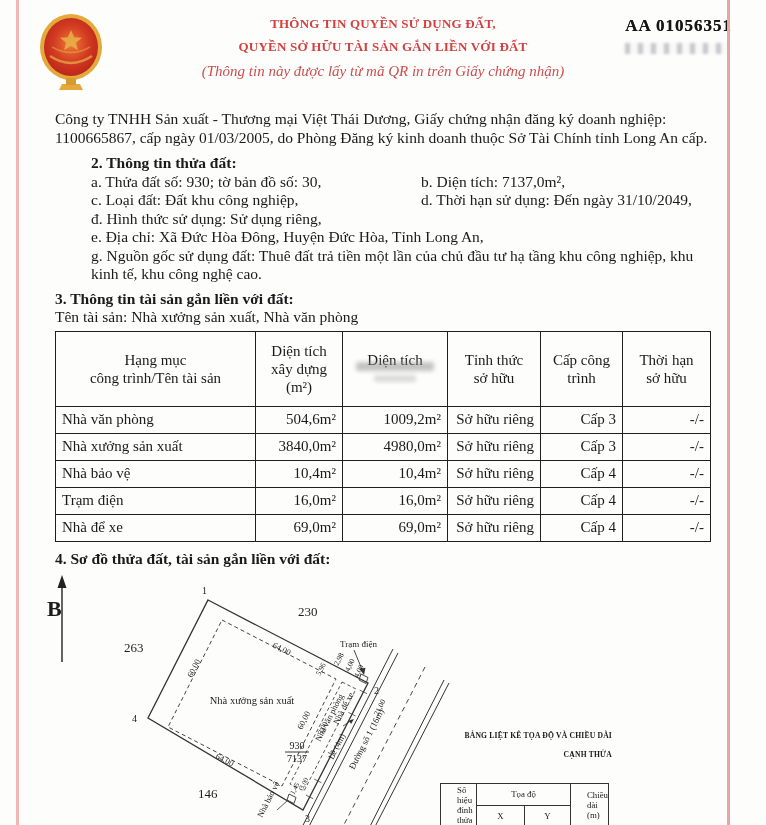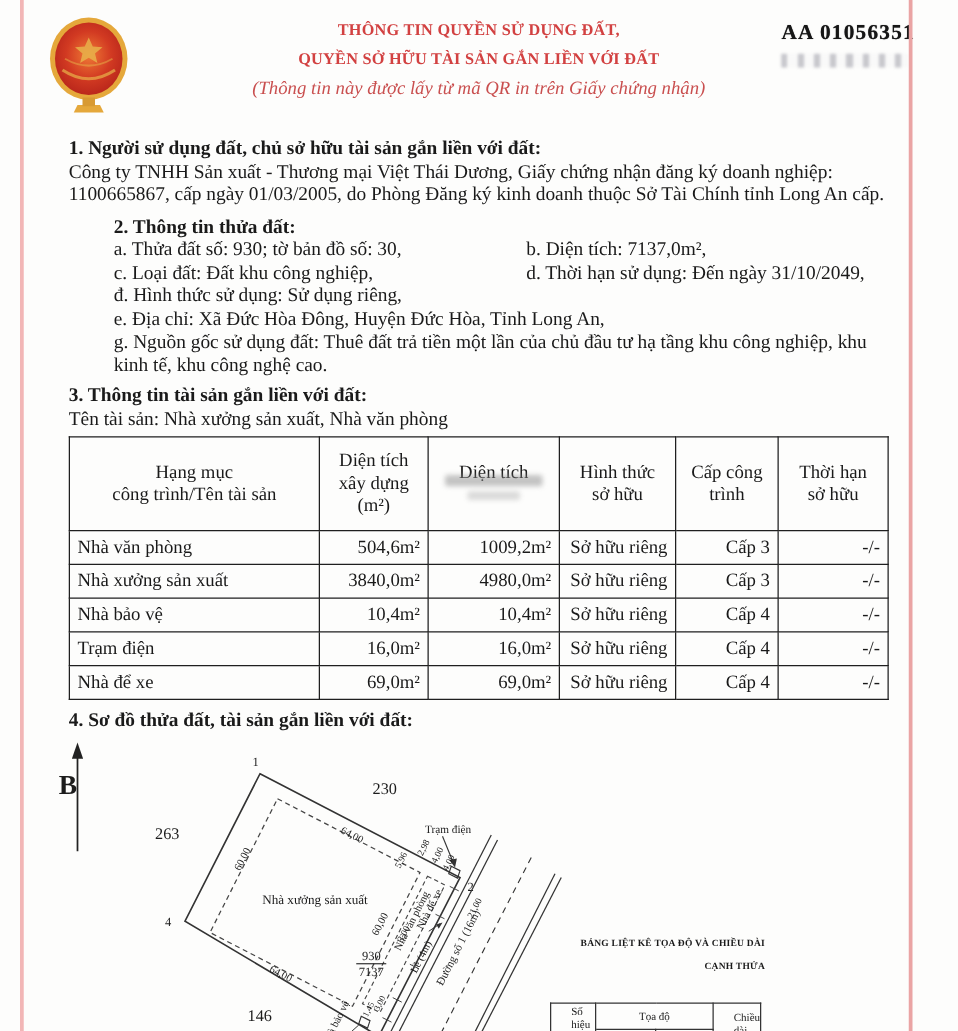--- a/index.html
+++ b/index.html
@@ -99,21 +99,20 @@
   </div>
   <div class="serial-wrap">
     <div class="serial">AA 01056351</div>
     <div class="serial-ghost"></div>
   </div>
 </div>
 
 <div class="content">
 
   <div id="sec1">
-    <p class="sec-heading">1. Người sử dụng đất, chủ sở hữu tài sản gắn liền với đất:</p>
     <p>Công ty TNHH Sản xuất - Thương mại Việt Thái Dương, Giấy chứng nhận đăng ký doanh nghiệp: 1100665867, cấp ngày 01/03/2005, do Phòng Đăng ký kinh doanh thuộc Sở Tài Chính tỉnh Long An cấp.</p>
   </div>
 
   <div id="sec2">
     <p class="sec-heading">2. Thông tin thửa đất:</p>
     <div class="two-col">
       <span class="left">a. Thửa đất số: 930; tờ bản đồ số: 30,</span>
       <span>b. Diện tích: 7137,0m²,</span>
     </div>
     <div class="two-col">
@@ -142,21 +141,21 @@
         <th>Hạng mục
 công trình/Tên tài sản</th>
         <th>Diện tích
 xây dựng
 (m²)</th>
         <th>
           <span>Diện tích</span>
           <span class="smudge a"></span>
           <span class="smudge b"></span>
         </th>
-        <th>Hình thức
+        <th>Tỉnh thức
 sở hữu</th>
         <th>Cấp công
 trình</th>
         <th>Thời hạn
 sở hữu</th>
       </tr>
       <tr>
         <td>Nhà văn phòng</td>
         <td class="num">504,6m²</td>
         <td class="num">1009,2m²</td>

